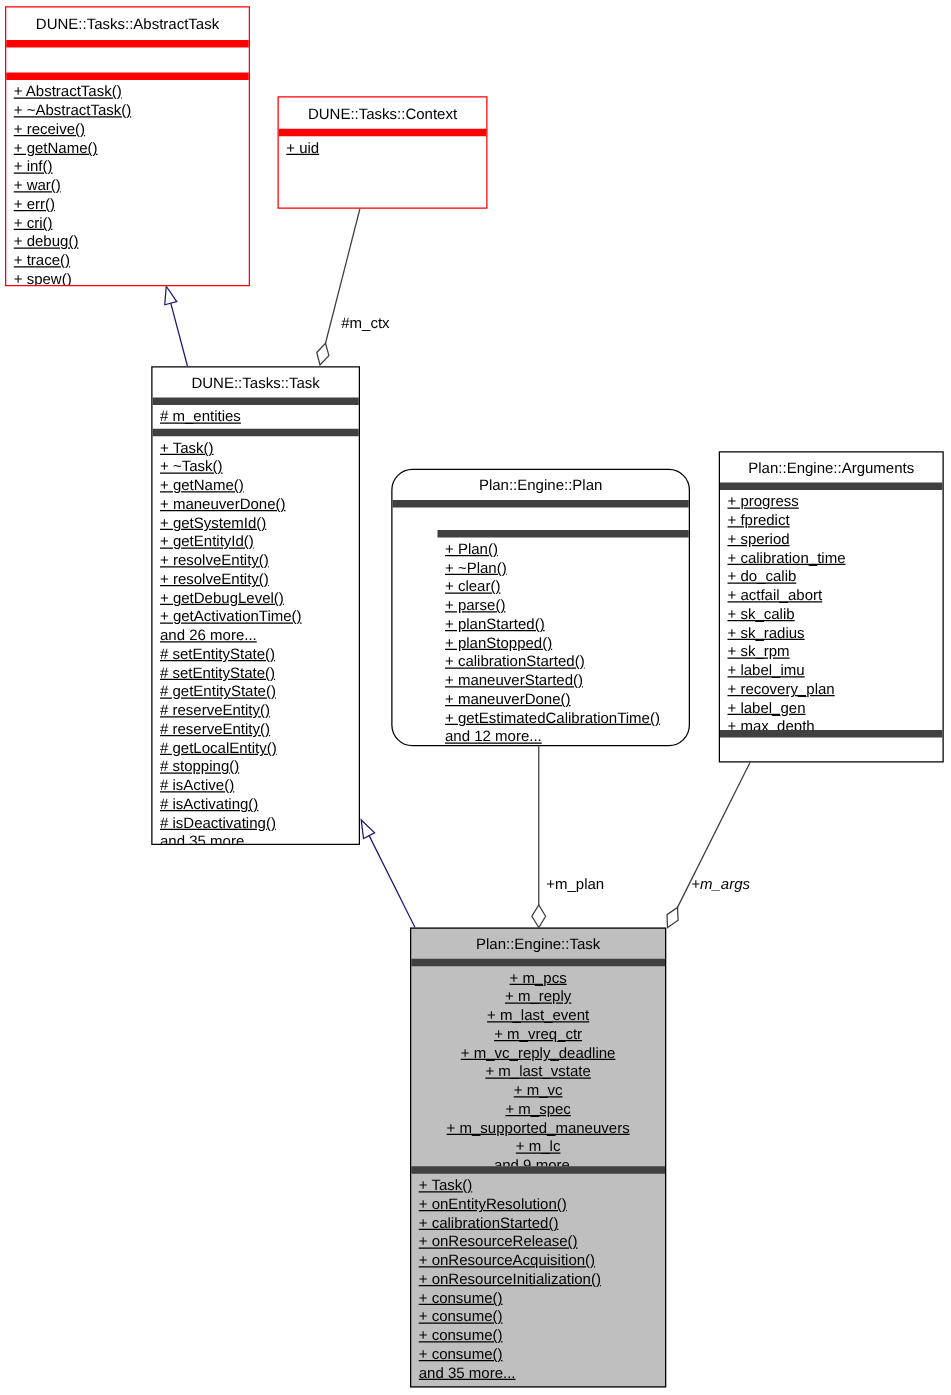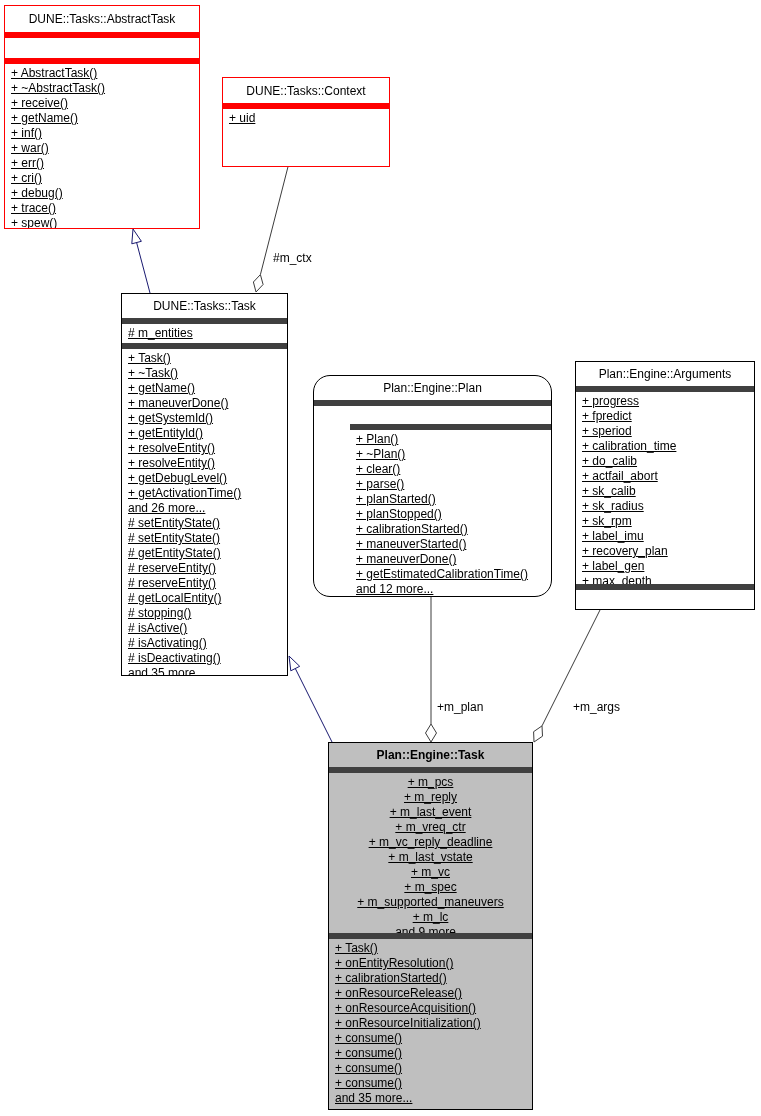--- a/index.html
+++ b/index.html
@@ -81,32 +81,32 @@
   #c-plan .title { height: 24px; }
   #c-plan .attrs { height: 24px; }
   #c-plan .methods { flex: 1; margin-left: 36px; }
 
   #c-args { left: 575px; top: 361px; width: 180px; height: 249px; }
   #c-args .title { height: 24px; }
   #c-args .attrs { flex: 1; }
   #c-args .methods { height: 25px; }
 
   #c-etask { left: 328px; top: 742px; width: 205px; height: 368px; }
-  #c-etask .title { height: 24px; font-weight: bold; }
+  #c-etask .title { height: 24px; }
   #c-etask .attrs { height: 166px; text-align: center; }
   #c-etask .methods { flex: 1; }
 
   
   .e-inh  { stroke: #191970; stroke-width: 1; fill: none; }
   .e-inh-head { stroke: #191970; stroke-width: 1; fill: #ffffff; }
   .e-agg  { stroke: #3c3c3c; stroke-width: 1; fill: none; }
   .e-agg-d { stroke: #3c3c3c; stroke-width: 1; fill: #ffffff; }
   #lbl-ctx  { left: 273px; top: 251px; }
   #lbl-plan { left: 437px; top: 700px; }
-  #lbl-args { left: 573px; top: 700px; }
+  #lbl-args { left: 553px; top: 700px; font-style: italic; }
 </style>
 </head>
 <body>
 
 <div id="canvas">
 
   <svg id="edges" viewBox="0 0 761 1116" xmlns="http://www.w3.org/2000/svg">
 
     <line class="e-inh" x1="150" y1="293" x2="136.6" y2="242.5"></line>
     <polygon class="e-inh-head" points="133,229 141.4,241.3 131.8,243.8"></polygon>

